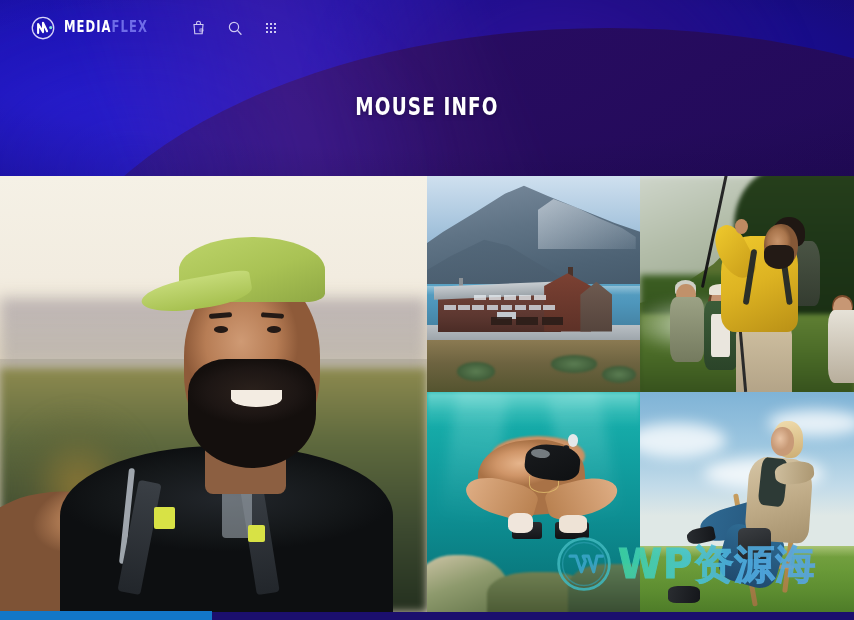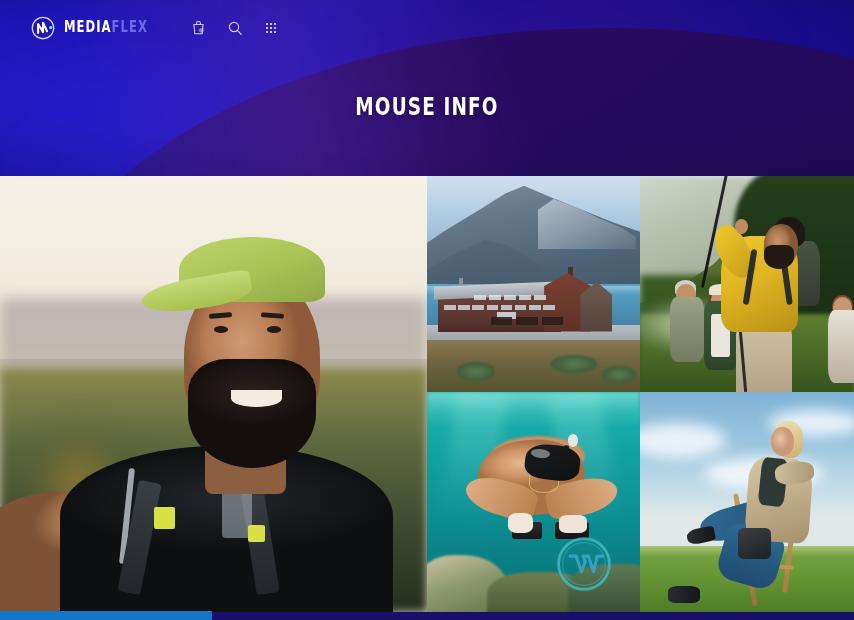--- a/index.html
+++ b/index.html
@@ -867,19 +867,20 @@
       <div class="fd-head"></div>
     </div>
   </div>
 
   <div class="watermark">
     <svg class="wm-logo" viewBox="0 0 64 64">
       <circle cx="32" cy="32" r="29" fill="none" stroke="#3fb7bd" stroke-width="3.2"></circle>
       <circle cx="32" cy="32" r="24.5" fill="none" stroke="#2f9fb0" stroke-width="1.6" opacity=".7"></circle>
       <path d="M16 23h7l6 18 4.5-12-2.5-6h6l6 18 4-18h6" fill="none" stroke="#3aa6c9" stroke-width="3.6" stroke-linejoin="round" stroke-linecap="round"></path>
     </svg>
+    <div class="wm-text">WP资源海</div>
   </div>
 
   <div class="hscroll">
     <div class="hscroll-thumb"></div>
   </div>
 
 </div>
 
 </body></html>

